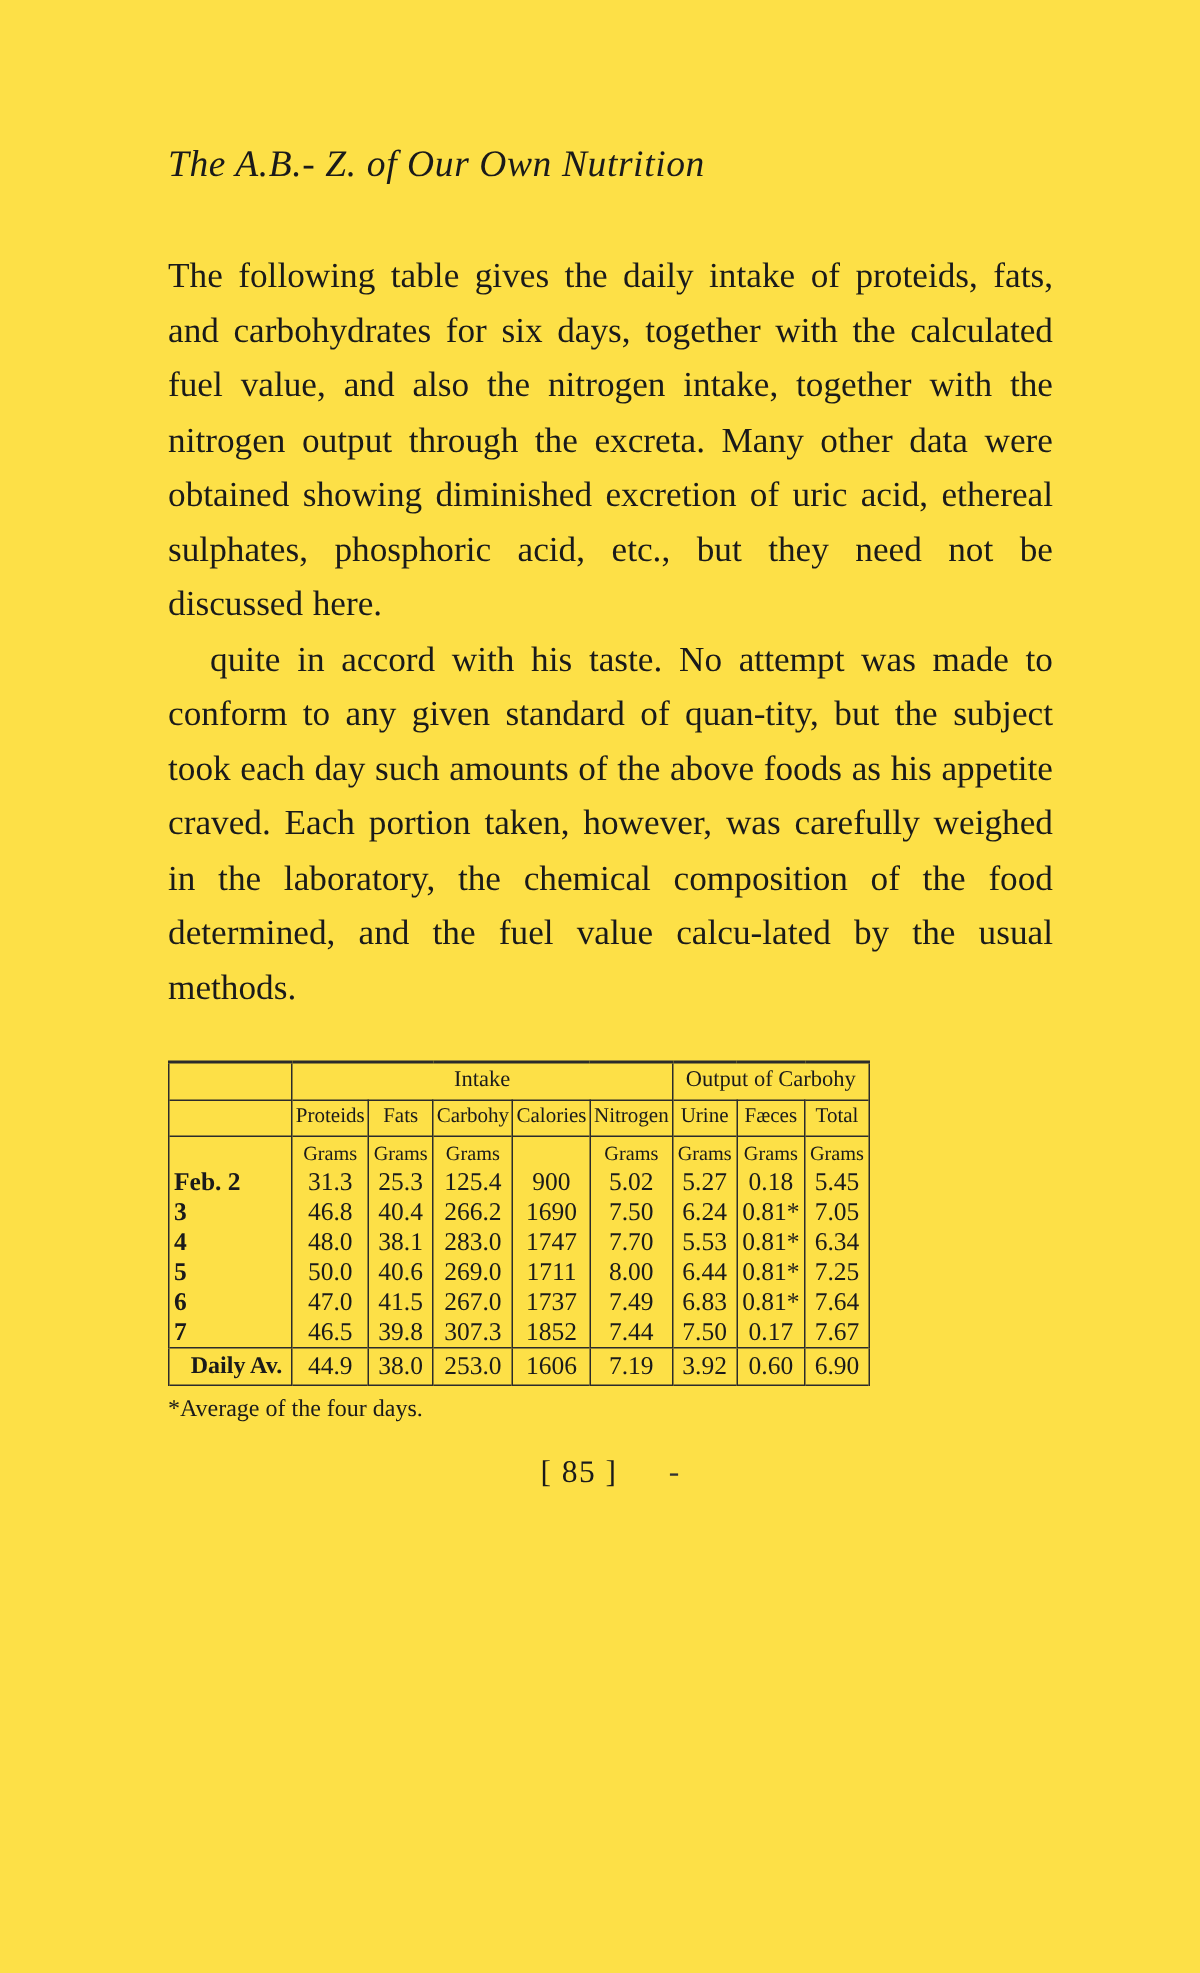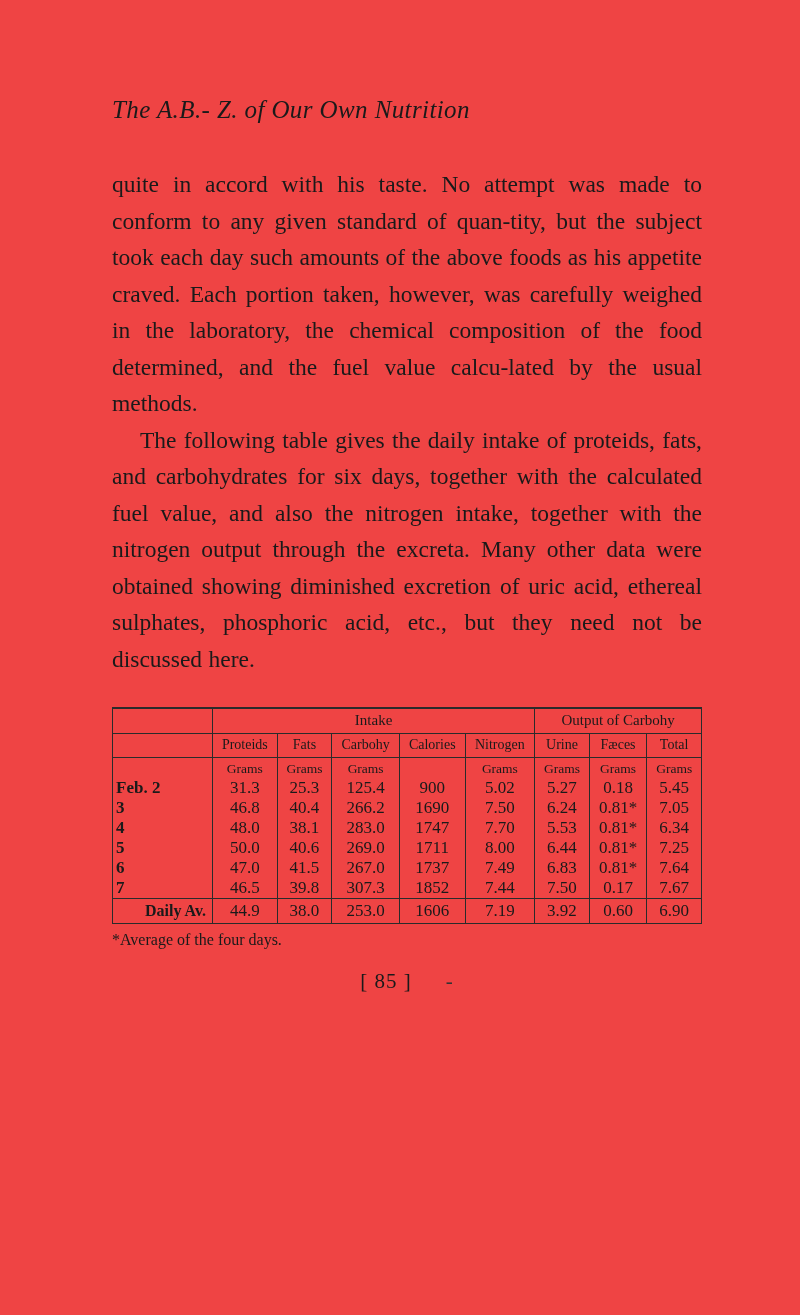--- a/index.html
+++ b/index.html
@@ -13,21 +13,21 @@
     position: relative;
     font-family: "Liberation Serif", serif;
     color: #1a1a1a;
     overflow: hidden;
   }
   .page {
     position: absolute;
     left: 0; top: 0;
     width: 800px;
     height: 1315px;
-    background: #ef4444;
+    background: #fde047;
   }
   .content {
     position: absolute;
     left: 112px;
     top: 96px;
     width: 590px;
   }
   .running-head {
     font-style: italic;
     font-size: 25px;
@@ -46,21 +46,21 @@
   p.body-par + p.body-par {
     text-indent: 28px;
     margin-top: 0;
   }
   .table-wrap {
     margin-top: 30px;
     width: 590px;
   }
   table.data {
     border-collapse: collapse;
-    width: 590px;
+    width: 468px;
     font-family: "Liberation Serif", serif;
     font-size: 14.5px;
   }
   table.data td, table.data th {
     border-left: 1px solid #2b2b2b;
     border-right: 1px solid #2b2b2b;
     padding: 1px 3px;
     text-align: center;
     font-weight: normal;
     vertical-align: middle;
@@ -132,22 +132,22 @@
   td.col-first { width: 88px; }
 </style>
 </head>
 <body>
 
 <div class="page">
   <div class="content">
 
     <div class="running-head">The A.B.- Z. of Our Own Nutrition</div>
 
+    <p class="body-par">The following table gives the daily intake of proteids, fats, and carbohydrates for six days, together with the calculated fuel value, and also the nitrogen intake, together with the nitrogen output through the excreta. Many other data were obtained showing diminished excretion of uric acid, ethereal sulphates, phosphoric acid, etc., but they need not be discussed here.</p>
     <p class="body-par">quite in accord with his taste. No attempt was made to conform to any given standard of quan-tity, but the subject took each day such amounts of the above foods as his appetite craved. Each portion taken, however, was carefully weighed in the laboratory, the chemical composition of the food determined, and the fuel value calcu-lated by the usual methods.</p>
-    <p class="body-par">The following table gives the daily intake of proteids, fats, and carbohydrates for six days, together with the calculated fuel value, and also the nitrogen intake, together with the nitrogen output through the excreta. Many other data were obtained showing diminished excretion of uric acid, ethereal sulphates, phosphoric acid, etc., but they need not be discussed here.</p>
 
     <div class="table-wrap">
       <table class="data">
         <tbody>
             <tr class="group-head">
           <th class="rule-top no-side-l col-first"></th>
           <th class="rule-top" colspan="5">Intake</th>
           <th class="rule-top no-side-r" colspan="3">Output of Carbohy</th>
         </tr>
         <tr class="col-head">

